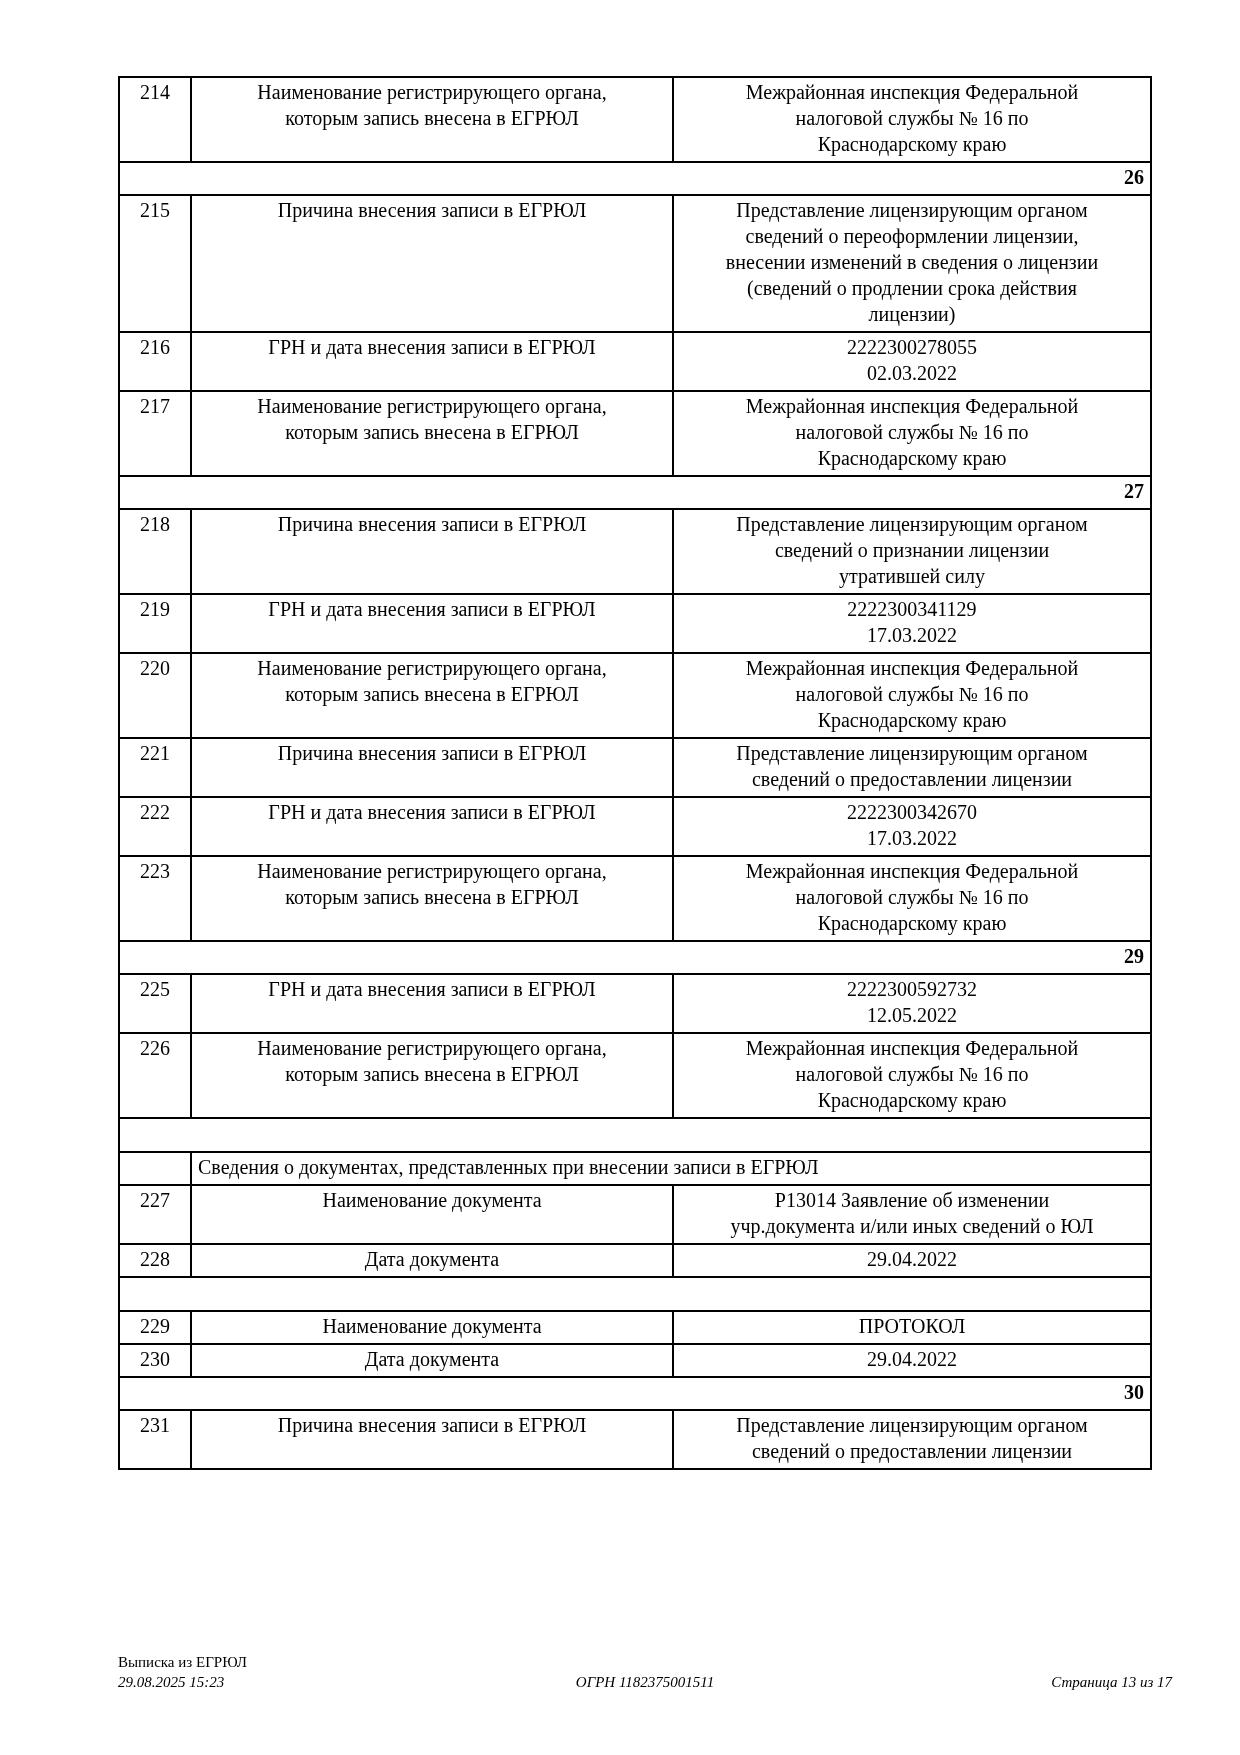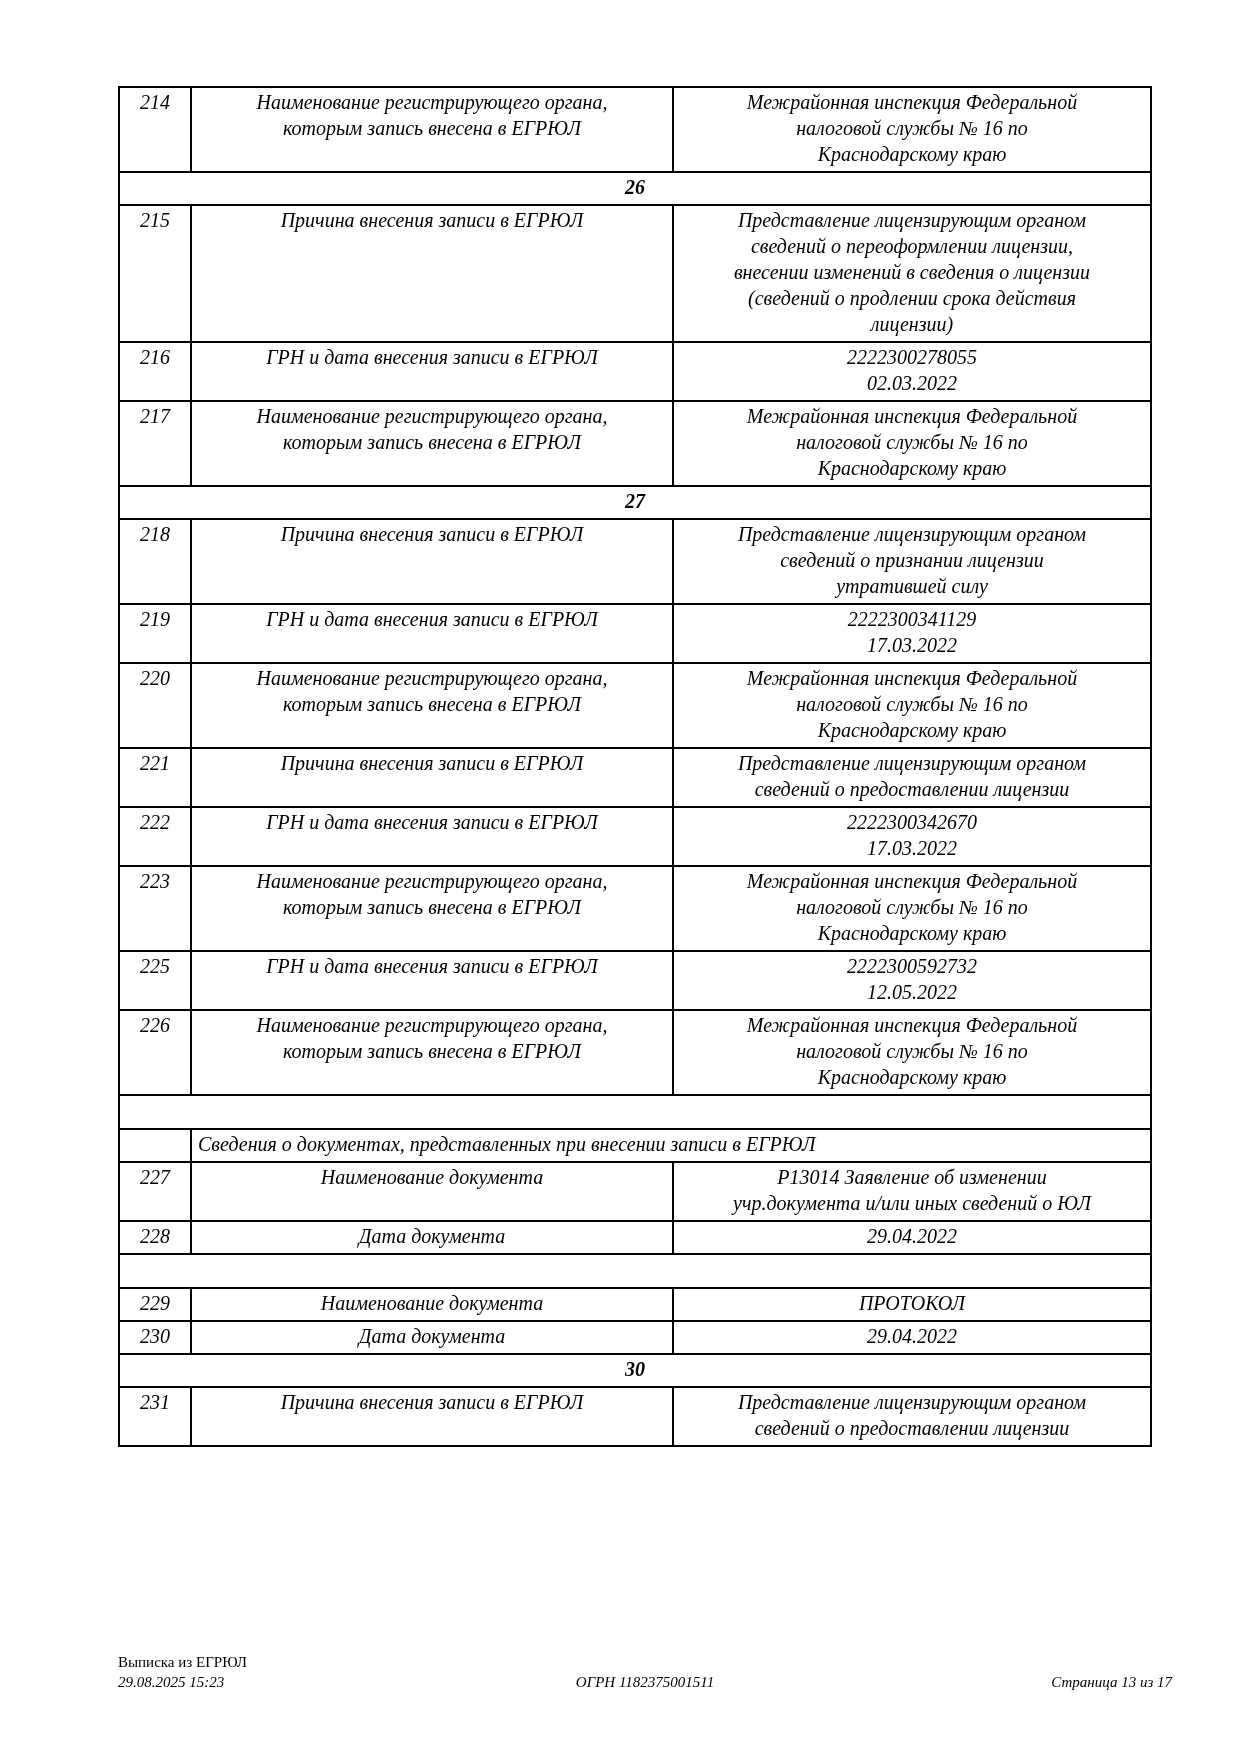--- a/index.html
+++ b/index.html
@@ -11,45 +11,44 @@
     width: 1240px;
     height: 1755px;
     position: relative;
     font-family: "Liberation Serif", "DejaVu Serif", serif;
     color: #000000;
     overflow: hidden;
   }
   table.registry-table {
     position: absolute;
     left: 118px;
-    top: 86px;
+    top: 76px;
     width: 1032px;
     border-collapse: collapse;
     table-layout: fixed;
-    font-style: italic;
   }
   table.registry-table td {
     border: 2px solid #000000;
     vertical-align: top;
     font-size: 20px;
     line-height: 26px;
     padding: 1px 6px 4px 6px;
     overflow: hidden;
   }
   td.num-cell {
     text-align: center;
     padding-left: 0;
     padding-right: 0;
   }
   td.label-cell, td.value-cell {
     white-space: pre-line;
     text-align: center;
   }
   td.section-cell {
-    text-align: center;
+    text-align: right;
     font-weight: bold;
     padding: 2px 0 3px 0;
   }
   td.spacer-cell {
     height: 27px;
     padding: 0;
   }
   td.subheader-cell {
     padding: 2px 6px 4px 6px;
   }
@@ -161,20 +160,23 @@
         <td class="value-cell">2222300342670
 17.03.2022</td>
       </tr>
       <tr>
         <td class="num-cell">223</td>
         <td class="label-cell">Наименование регистрирующего органа,
 которым запись внесена в ЕГРЮЛ</td>
         <td class="value-cell">Межрайонная инспекция Федеральной
 налоговой службы № 16 по
 Краснодарскому краю</td>
+      </tr>
+      <tr>
+        <td class="section-cell" colspan="3">29</td>
       </tr>
       <tr>
         <td class="num-cell">225</td>
         <td class="label-cell">ГРН и дата внесения записи в ЕГРЮЛ</td>
         <td class="value-cell">2222300592732
 12.05.2022</td>
       </tr>
       <tr>
         <td class="num-cell">226</td>
         <td class="label-cell">Наименование регистрирующего органа,

